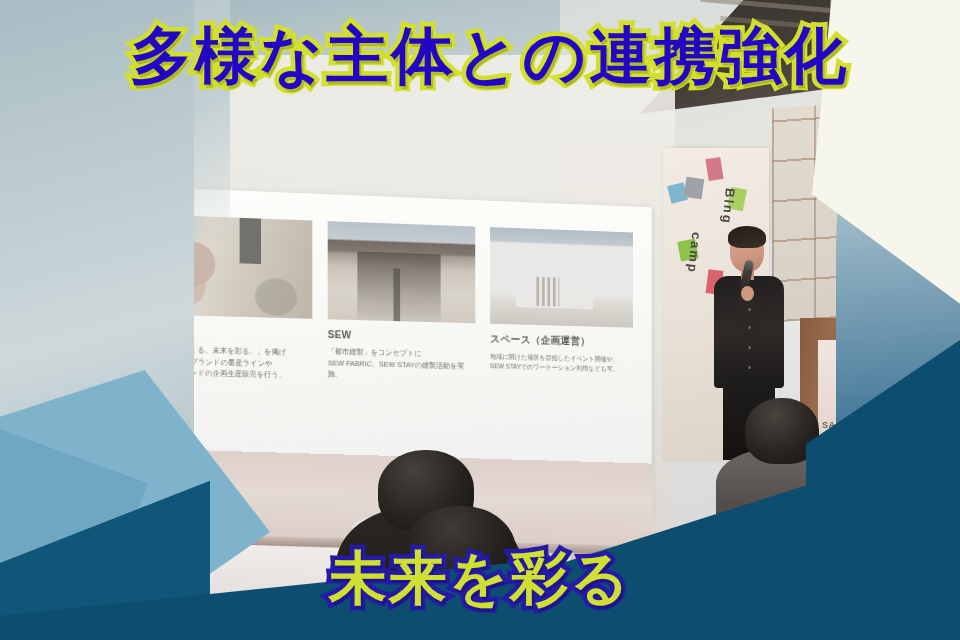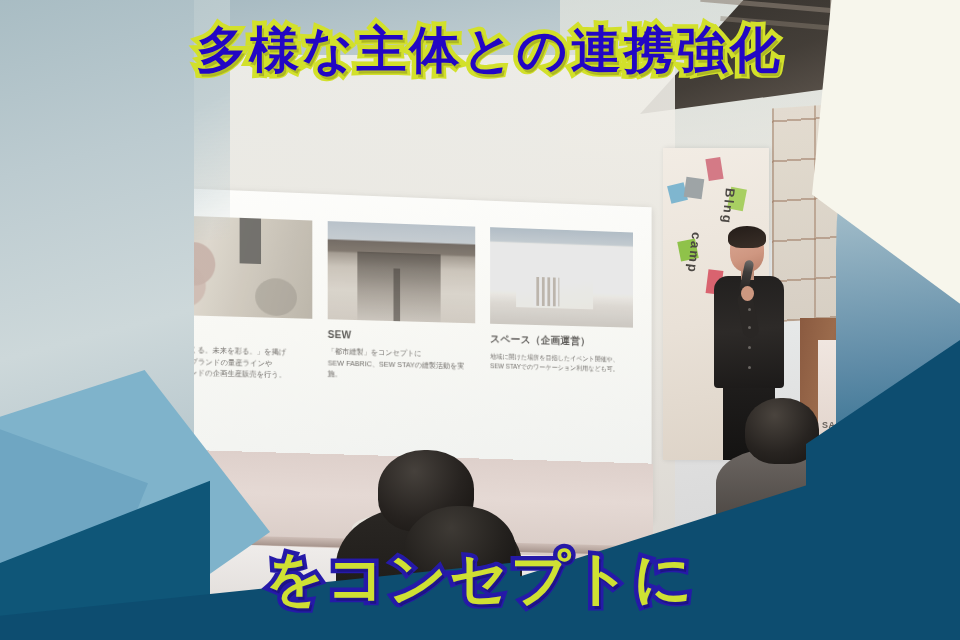--- a/index.html
+++ b/index.html
@@ -448,21 +448,21 @@
   
   .title-wrap {
     position: absolute;
     left: 0; top: 24px;
     width: 960px;
     text-align: center;
   }
   .title-line {
     font-family: "DejaVu Serif", "Liberation Serif", serif;
     font-weight: 700;
-    font-size: 50px;
+    font-size: 62px;
     line-height: 1.02;
     letter-spacing: 3px;
     color: #2206c4;
     -webkit-text-stroke: 9px #d2e02b;
     paint-order: stroke fill;
     text-shadow:
       0 0 2px #d2e02b,
       2px 3px 0 rgba(0,0,0,.18);
     margin: 0 0 10px 0;
     white-space: nowrap;
@@ -591,16 +591,16 @@
   <div class="ov ov-bottom-deep2"></div>
   <div class="ov ov-right-curve"></div>
   <div class="ov ov-right-cream"></div>
   <div class="ov ov-right-mid"></div>
 
   <div class="title-wrap">
     <div class="title-line">多様な主体との連携強化</div>
   </div>
 
   <div class="footer-wrap">
-    <div class="footer-line">をコンセプトに</div>
+    <div class="footer-line">未来を彩る</div>
   </div>
 
 </div>
 
 </body></html>

